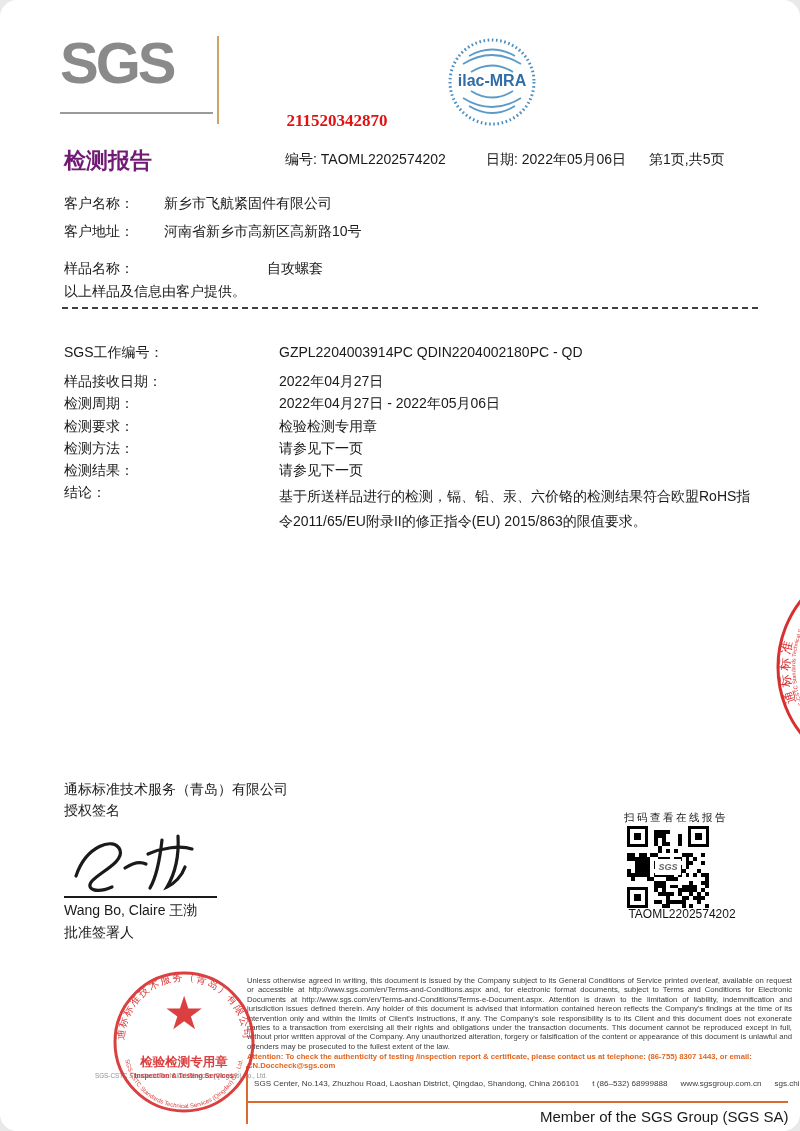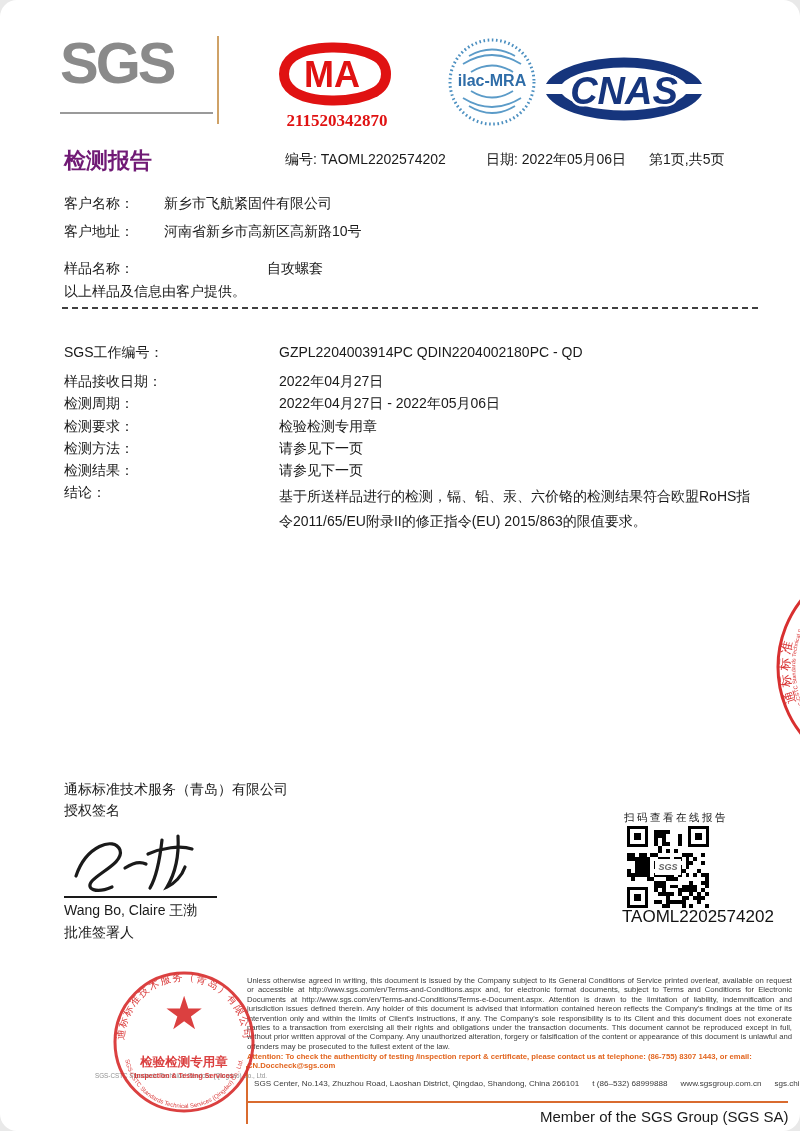--- a/index.html
+++ b/index.html
@@ -55,21 +55,21 @@
   
   .qr-caption{left:624px;top:811px;width:120px;font-size:10.5px;letter-spacing:2.5px;color:#222;}
   .qr-box{left:627px;top:826px;width:82px;height:82px;background:#fff;}
   .qm{position:absolute;background:#000;}
   .qf{position:absolute;width:21px;height:21px;border:3.5px solid #000;box-sizing:border-box;}
   .qf::after{content:"";position:absolute;left:3.5px;top:3.5px;width:7px;height:7px;background:#000;}
   .qf-tl{left:0;top:0;} .qf-tr{right:0;top:0;} .qf-bl{left:0;bottom:0;}
   .qr-center{position:absolute;left:28px;top:33px;width:26px;height:16px;background:#fff;
              display:flex;align-items:center;justify-content:center;
              font-size:9px;font-weight:bold;font-style:italic;color:#666;}
-  .qr-number{left:622px;top:907px;width:120px;text-align:center;font-size:17px;color:#111;}
+  .qr-number{left:622px;top:907px;width:120px;text-align:center;font-size:12px;color:#111;}
 
   
   .gray-company{left:95px;top:1072px;font-size:6.3px;color:#8f8f8f;z-index:1;}
   .stamp-left{left:102px;top:962px;width:164px;height:168px;z-index:2;opacity:.92;}
 
   
   .legal{left:247px;top:976px;width:545px;font-size:7.7px;line-height:9.4px;color:#3b3b3b;text-align:justify;}
   .attention{left:247px;top:1052px;width:545px;font-size:7.7px;line-height:9.4px;color:#e2651f;font-weight:bold;}
   .f-vline{left:246px;top:1066px;width:2px;height:58px;background:#d96b2f;}
   .f-address-row{left:254px;top:1079px;width:632px;display:flex;gap:13px;font-size:8.1px;color:#3a3a3a;white-space:nowrap;}
@@ -78,49 +78,35 @@
 </style>
 </head>
 <body>
 
 <div class="page">
 
   <div class="abs sgs-text">SGS</div>
   <div class="abs sgs-underline"></div>
   <div class="abs sgs-vline"></div>
 
-  <div class="abs cma-box">
-    <svg width="120" height="70" viewBox="0 0 120 70">
-      <path d="M97,16 C74,4 32,5 15,17 C3,26 3,42 15,51 C32,63 74,64 97,52" fill="none" stroke="#e01212" stroke-width="10" stroke-linecap="round"></path>
-      <path d="M97,16 C104,20 108,26 108,34 C108,42 104,48 97,52" fill="none" stroke="#e01212" stroke-width="10" stroke-linecap="round"></path>
-      <text x="54" y="47" text-anchor="middle" font-size="36" font-weight="bold" fill="#e01212" font-family="Liberation Sans, sans-serif">MA</text>
-    </svg>
-  </div>
   <div class="abs cma-number">211520342870</div>
 
   <div class="abs ilac-box">
     <svg width="90" height="96" viewBox="0 0 90 96">
       <circle cx="45" cy="48" r="42" fill="none" stroke="#4b8fc0" stroke-width="3" stroke-dasharray="1.6,2.6"></circle>
       <path d="M16,30 Q45,12 74,30" fill="none" stroke="#5b9bc8" stroke-width="1.8"></path>
       <path d="M22,22 Q45,9 68,22" fill="none" stroke="#5b9bc8" stroke-width="1.8"></path>
       <path d="M24,38 Q45,25 66,38" fill="none" stroke="#5b9bc8" stroke-width="1.8"></path>
       <path d="M16,64 Q45,82 74,64" fill="none" stroke="#5b9bc8" stroke-width="1.8"></path>
       <path d="M22,72 Q45,86 68,72" fill="none" stroke="#5b9bc8" stroke-width="1.8"></path>
       <path d="M24,57 Q45,70 66,57" fill="none" stroke="#5b9bc8" stroke-width="1.8"></path>
       <text x="45" y="52" text-anchor="middle" font-size="16" font-weight="bold" fill="#2f6da8" font-family="Liberation Sans, sans-serif">ilac-MRA</text>
     </svg>
   </div>
 
-  <div class="abs cnas-box">
-    <svg width="168" height="82" viewBox="0 0 168 82">
-      <path d="M6,36 A80,34 0 0 1 162,36 L146,36 A64,22 0 0 0 22,36 Z" fill="#16357d"></path>
-      <path d="M6,46 A80,34 0 0 0 162,46 L146,46 A64,22 0 0 1 22,46 Z" fill="#16357d"></path>
-      <text x="84" y="56" text-anchor="middle" font-size="38" font-weight="bold" font-style="italic" fill="#16357d" stroke="#ffffff" stroke-width="5" paint-order="stroke" font-family="Liberation Sans, sans-serif">CNAS</text>
-    </svg>
-  </div>
 
 
   <div class="abs doc-title">检测报告</div>
   <div class="abs rep-no">编号: TAOML2202574202</div>
   <div class="abs rep-date">日期: 2022年05月06日</div>
   <div class="abs rep-pages">第1页,共5页</div>
 
   <div class="abs lbl c-label row-cname">客户名称：</div>
   <div class="abs val c-value row-cname">新乡市飞航紧固件有限公司</div>
   <div class="abs lbl c-label row-caddr">客户地址：</div>

